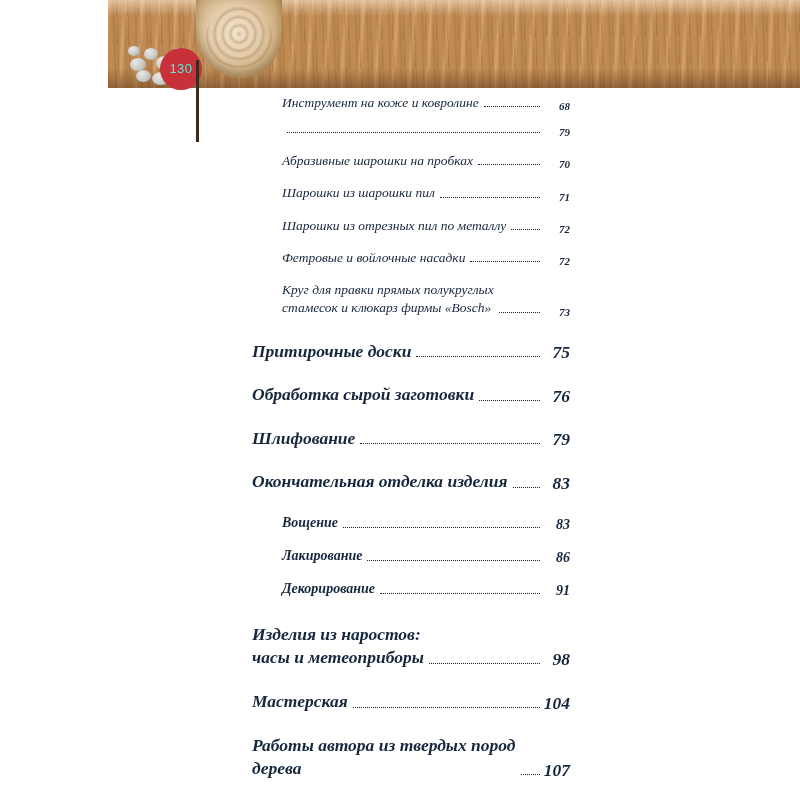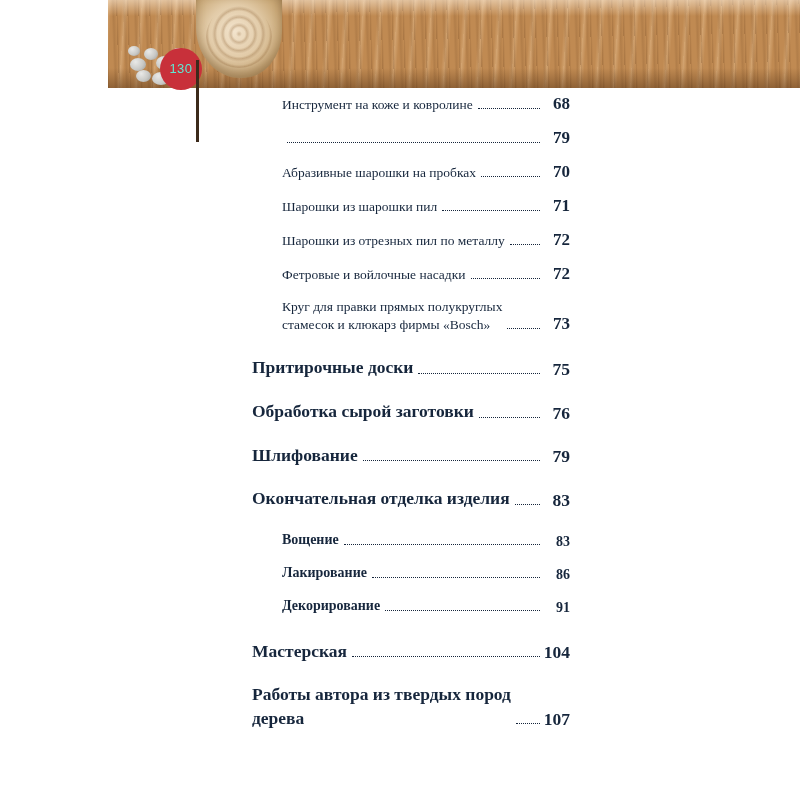--- a/index.html
+++ b/index.html
@@ -150,20 +150,21 @@
     position: absolute;
     left: 0;
     top: 94px;
     width: 800px;
   }
 
   .toc-row {
     display: flex;
     align-items: flex-end;
     color: #16263c;
+    font-style: italic;
   }
 
   
   .lvl-sub {
     font-size: 13.5px;
     padding-left: 282px;
     padding-right: 230px;
     margin-bottom: 14px;
   }
   
@@ -194,21 +195,21 @@
     min-width: 8px;
     height: 0;
   }
   .lvl-main .dots { margin-bottom: 6px; }
   .entry-page {
     font-weight: 700;
     white-space: nowrap;
     text-align: right;
     min-width: 26px;
   }
-  .lvl-sub .entry-page { font-size: 17px; }
+  .lvl-sub .entry-page { font-size: 11px; }
   .lvl-main .entry-page { font-size: 17.5px; }
 
   
   .multiline .entry-title { text-align: left; }
 </style>
 </head>
 <body>
 
 <div id="page">
 
@@ -317,20 +318,26 @@
       <span class="dots"></span>
       <span class="entry-page">86</span>
     </div>
 
     <div class="toc-row lvl-mid" style="margin-bottom:24px;">
       <span class="entry-title">Декорирование</span>
       <span class="dots"></span>
       <span class="entry-page">91</span>
     </div>
 
+    <div class="toc-row lvl-main multiline">
+      <span class="entry-title">Изделия из наростов:
+часы и метеоприборы</span>
+      <span class="dots"></span>
+      <span class="entry-page">98</span>
+    </div>
 
     <div class="toc-row lvl-main">
       <span class="entry-title">Мастерская</span>
       <span class="dots"></span>
       <span class="entry-page">104</span>
     </div>
 
     <div class="toc-row lvl-main multiline">
       <span class="entry-title">Работы автора из твердых пород
 дерева</span>

